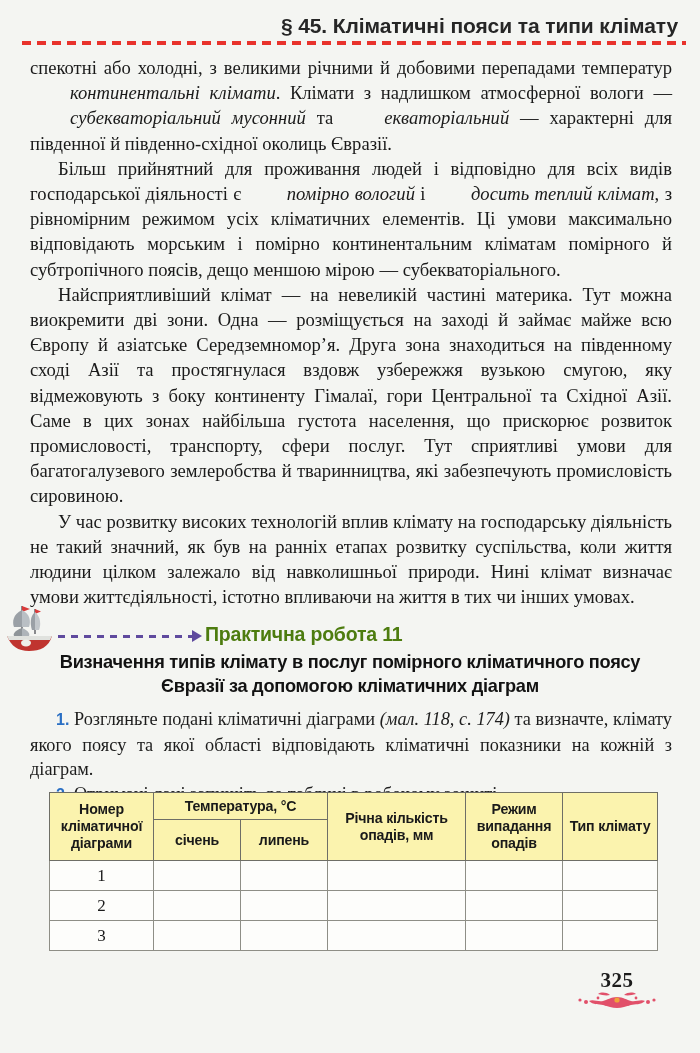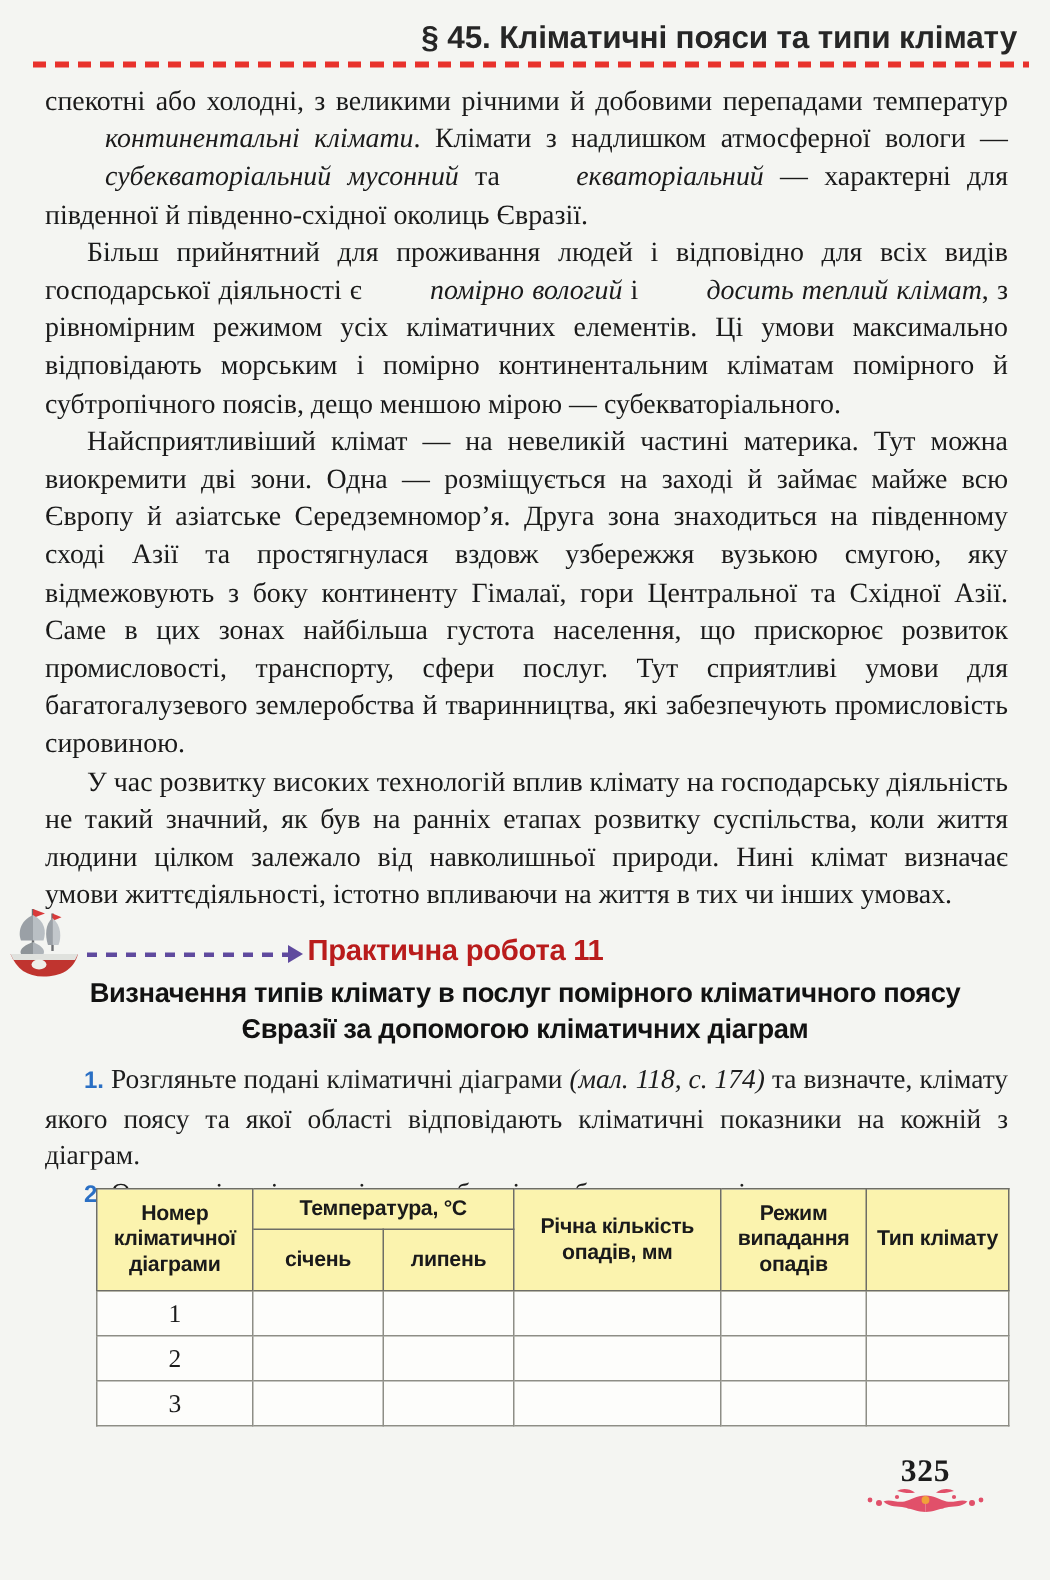--- a/index.html
+++ b/index.html
@@ -105,21 +105,21 @@
     border-bottom: 6px solid transparent;
     border-left: 10px solid #5f4a9e;
   }
   .pw-title {
     position: absolute;
     left: 205px;
     top: 19px;
     font-family: "Liberation Sans", sans-serif;
     font-weight: bold;
     font-size: 19.5px;
-    color: #b91c1c;
+    color: #4d7c0f;
     letter-spacing: -0.2px;
   }
   .pw-subtitle {
     margin: 0;
     padding: 0 26px;
     text-align: center;
     font-family: "Liberation Sans", sans-serif;
     font-weight: bold;
     font-size: 18.2px;
     line-height: 24px;
@@ -145,21 +145,21 @@
     font-family: "Liberation Sans", sans-serif;
     font-weight: bold;
     font-size: 16px;
     color: #2a6fc4;
   }
   .tasks i { }
 
   
   .data-table {
     position: absolute;
-    left: 64px;
+    left: 49px;
     top: 792px;
     width: 568px;
     border-collapse: collapse;
     table-layout: fixed;
     font-family: "Liberation Sans", sans-serif;
     background: #fdfdfb;
     padding-left: 36px;
   }
   .data-table th,
   .data-table td {

